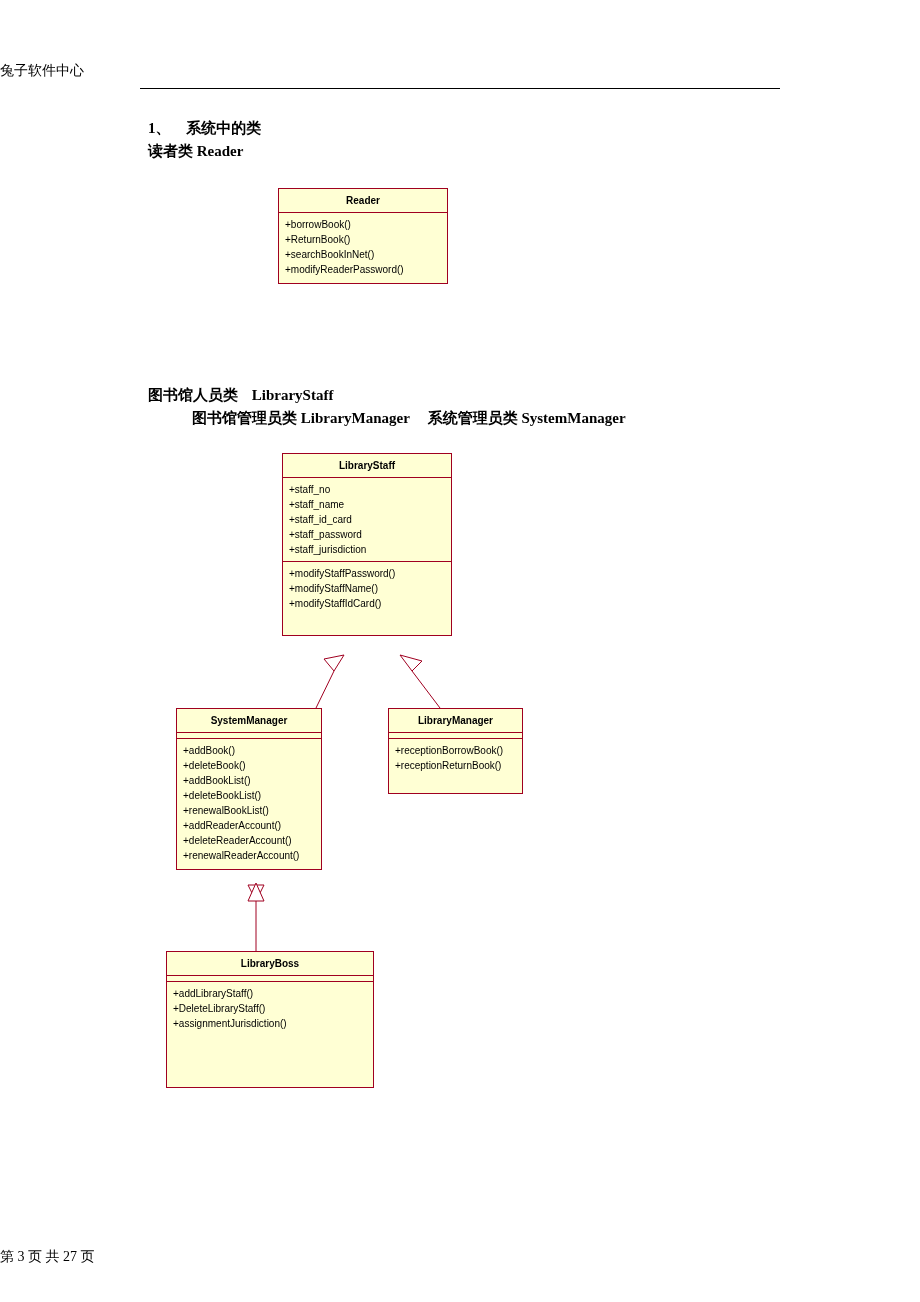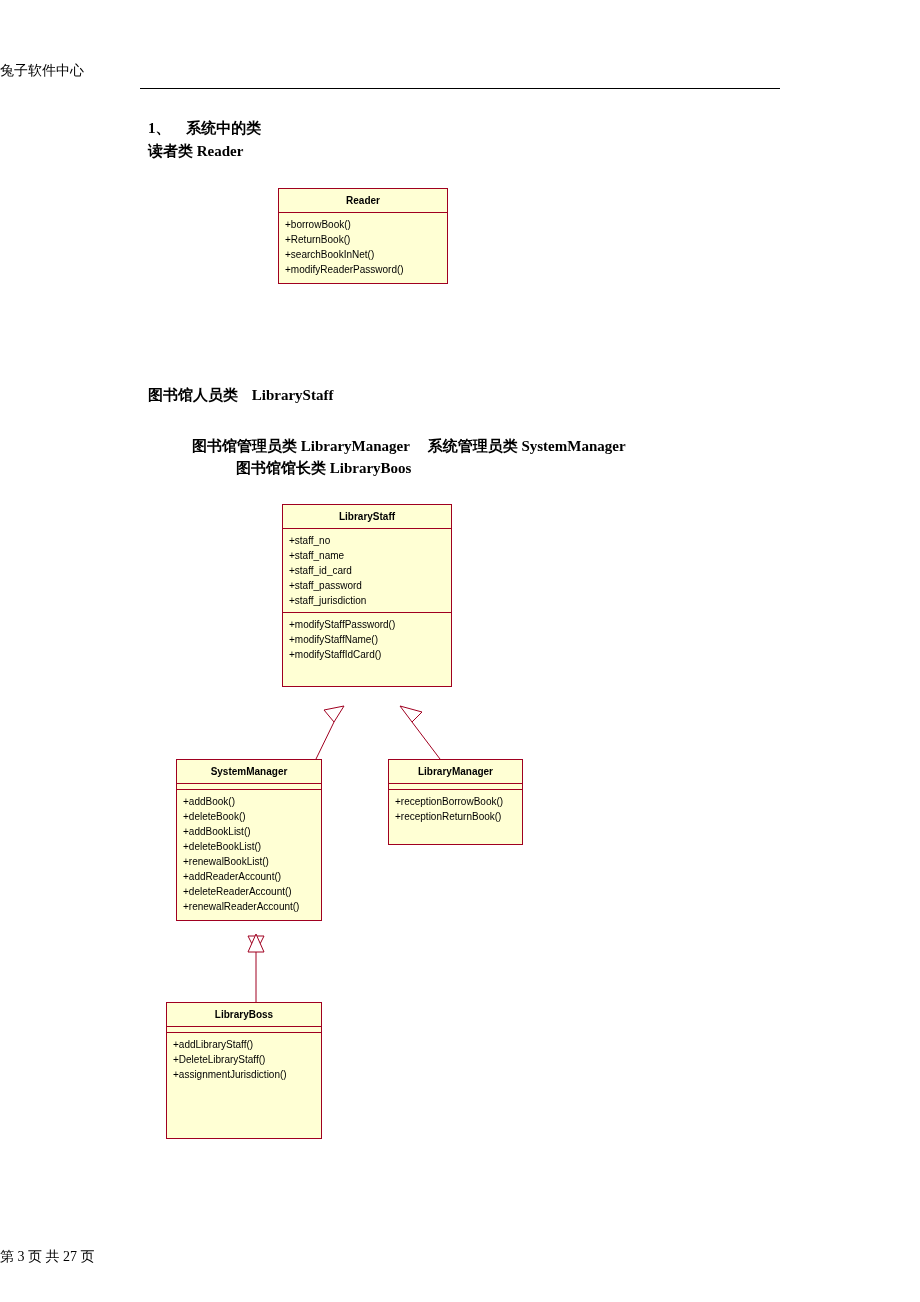--- a/index.html
+++ b/index.html
@@ -22,21 +22,21 @@
     border: none;
     border-top: 1.5px solid #000;
   }
   .content {
     padding: 28px 148px 0 148px;
     font-size: 15px;
     line-height: 1.5;
     color: #000;
   }
   .bold { font-weight: bold; }
-  .indent1 { padding-left: 44px; margin-top: 28px; }
+  .indent1 { padding-left: 44px; }
   .indent2 { padding-left: 88px; }
   .diagram-area {
     position: relative;
     width: 620px;
     margin-top: 6px;
   }
   .uml {
     position: absolute;
     background: #FFFFD4;
     border: 1px solid #A00020;
@@ -98,21 +98,20 @@
   </div>
 
   <div style="margin-top:6px">
     <span class="bold">图书馆人员类</span>
     <span class="bold" style="margin-left:10px">LibraryStaff</span>
   </div>
   <div class="indent1">
     <span class="bold">图书馆管理员类 LibraryManager</span>
     <span class="bold" style="margin-left:14px">系统管理员类 SystemManager</span>
   </div>
-  <div class="bold indent2">图书馆馆长类 LibraryBoos</div>
 
   <div class="diagram-area" style="height:720px">
 
     <div class="uml" style="left:134px; top:18px; width:170px">
       <div class="title">LibraryStaff</div>
       <div class="section">
         <div class="uml-line">+staff_no</div>
         <div class="uml-line">+staff_name</div>
         <div class="uml-line">+staff_id_card</div>
         <div class="uml-line">+staff_password</div>
@@ -142,21 +141,21 @@
 
     <div class="uml" style="left:240px; top:273px; width:135px">
       <div class="title">LibraryManager</div>
       <div class="section" style="height:6px;padding:0"></div>
       <div class="section" style="padding-bottom:20px">
         <div class="uml-line">+receptionBorrowBook()</div>
         <div class="uml-line">+receptionReturnBook()</div>
       </div>
     </div>
 
-    <div class="uml" style="left:18px; top:516px; width:156px">
+    <div class="uml" style="left:18px; top:516px; width:208px">
       <div class="title">LibraryBoss</div>
       <div class="section" style="height:6px;padding:0"></div>
       <div class="section" style="padding-bottom:56px">
         <div class="uml-line">+addLibraryStaff()</div>
         <div class="uml-line">+DeleteLibraryStaff()</div>
         <div class="uml-line">+assignmentJurisdiction()</div>
       </div>
     </div>
 
     <svg class="connectors" width="620" height="720">

